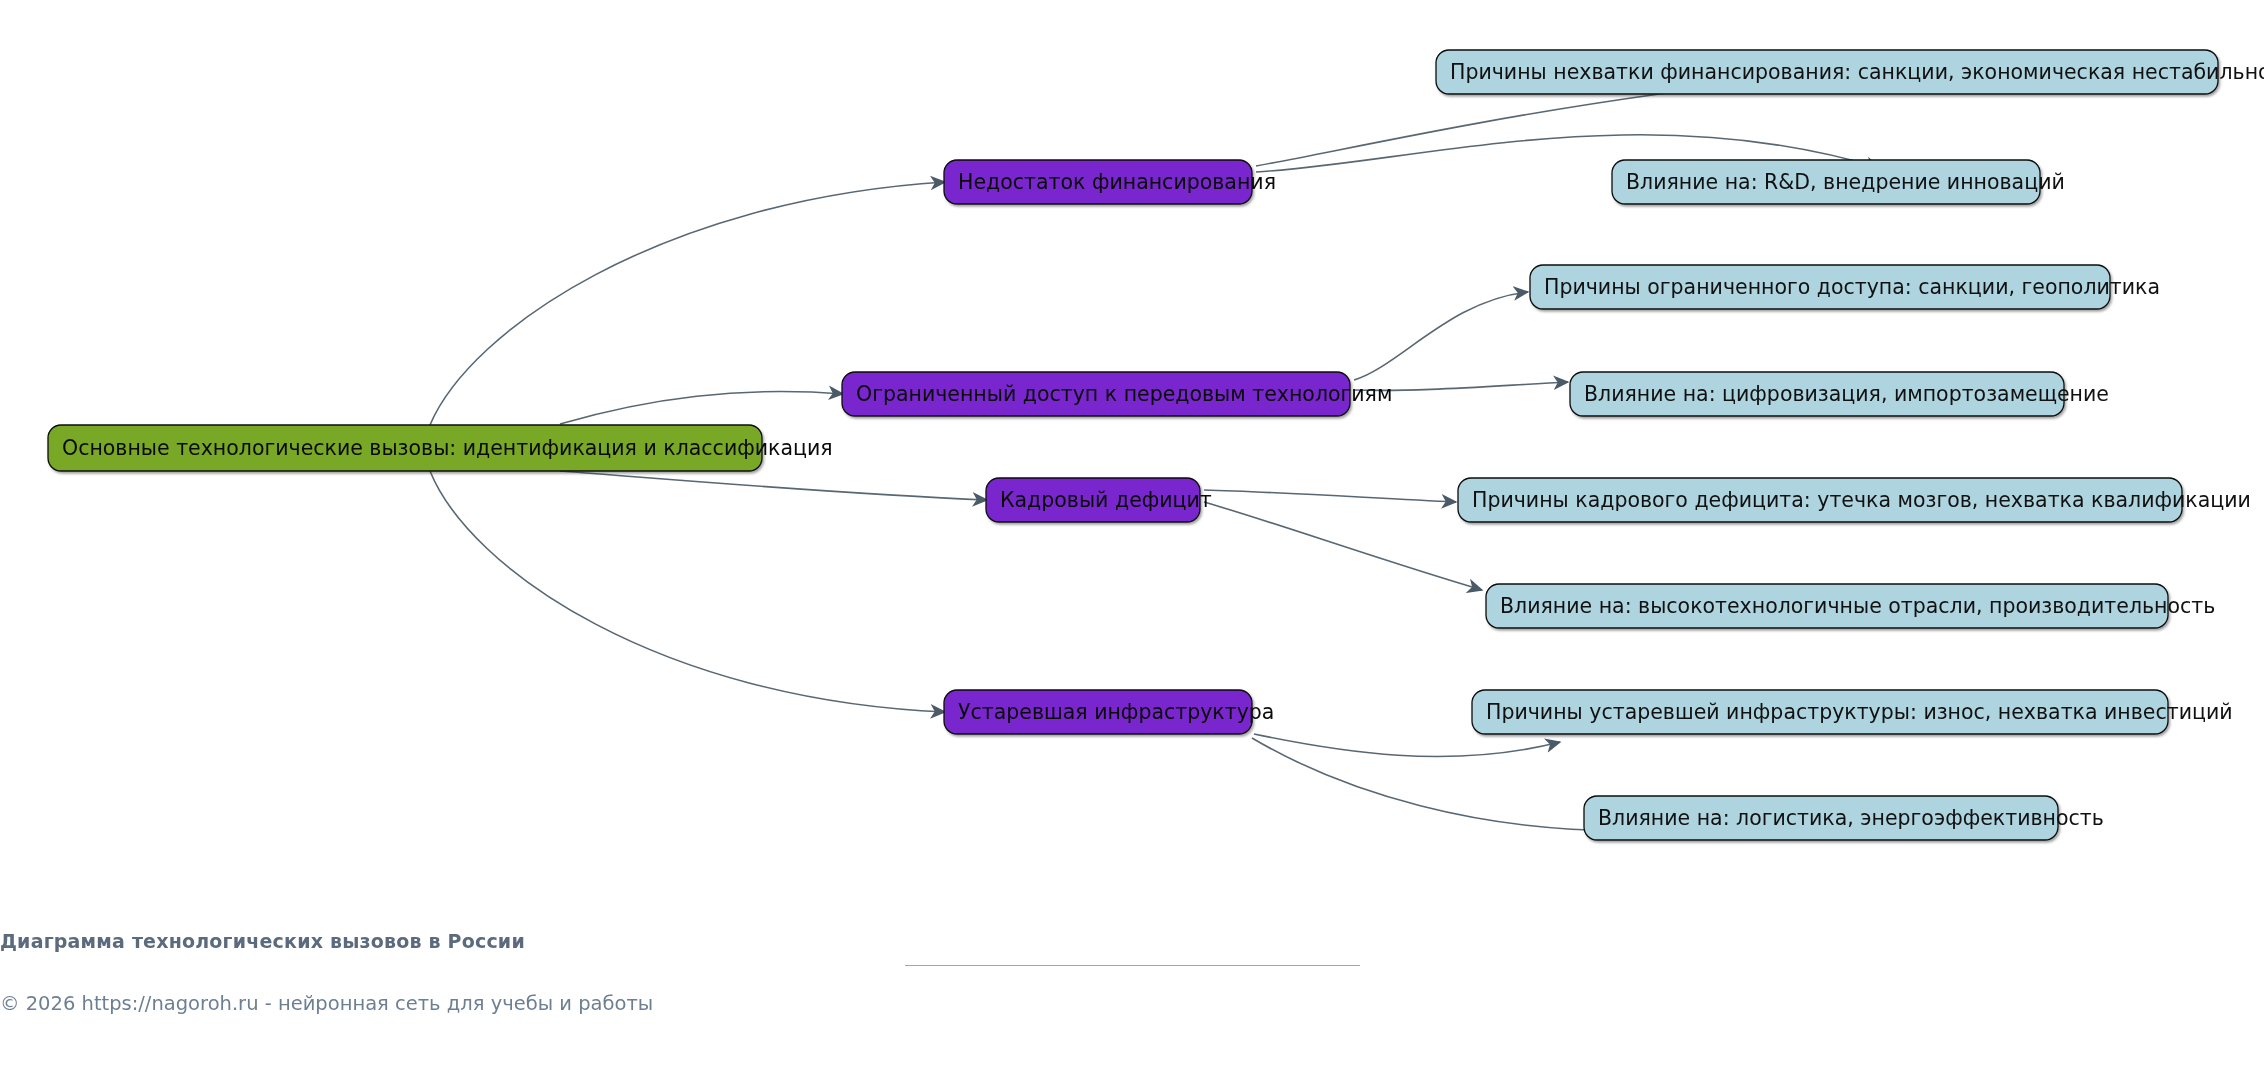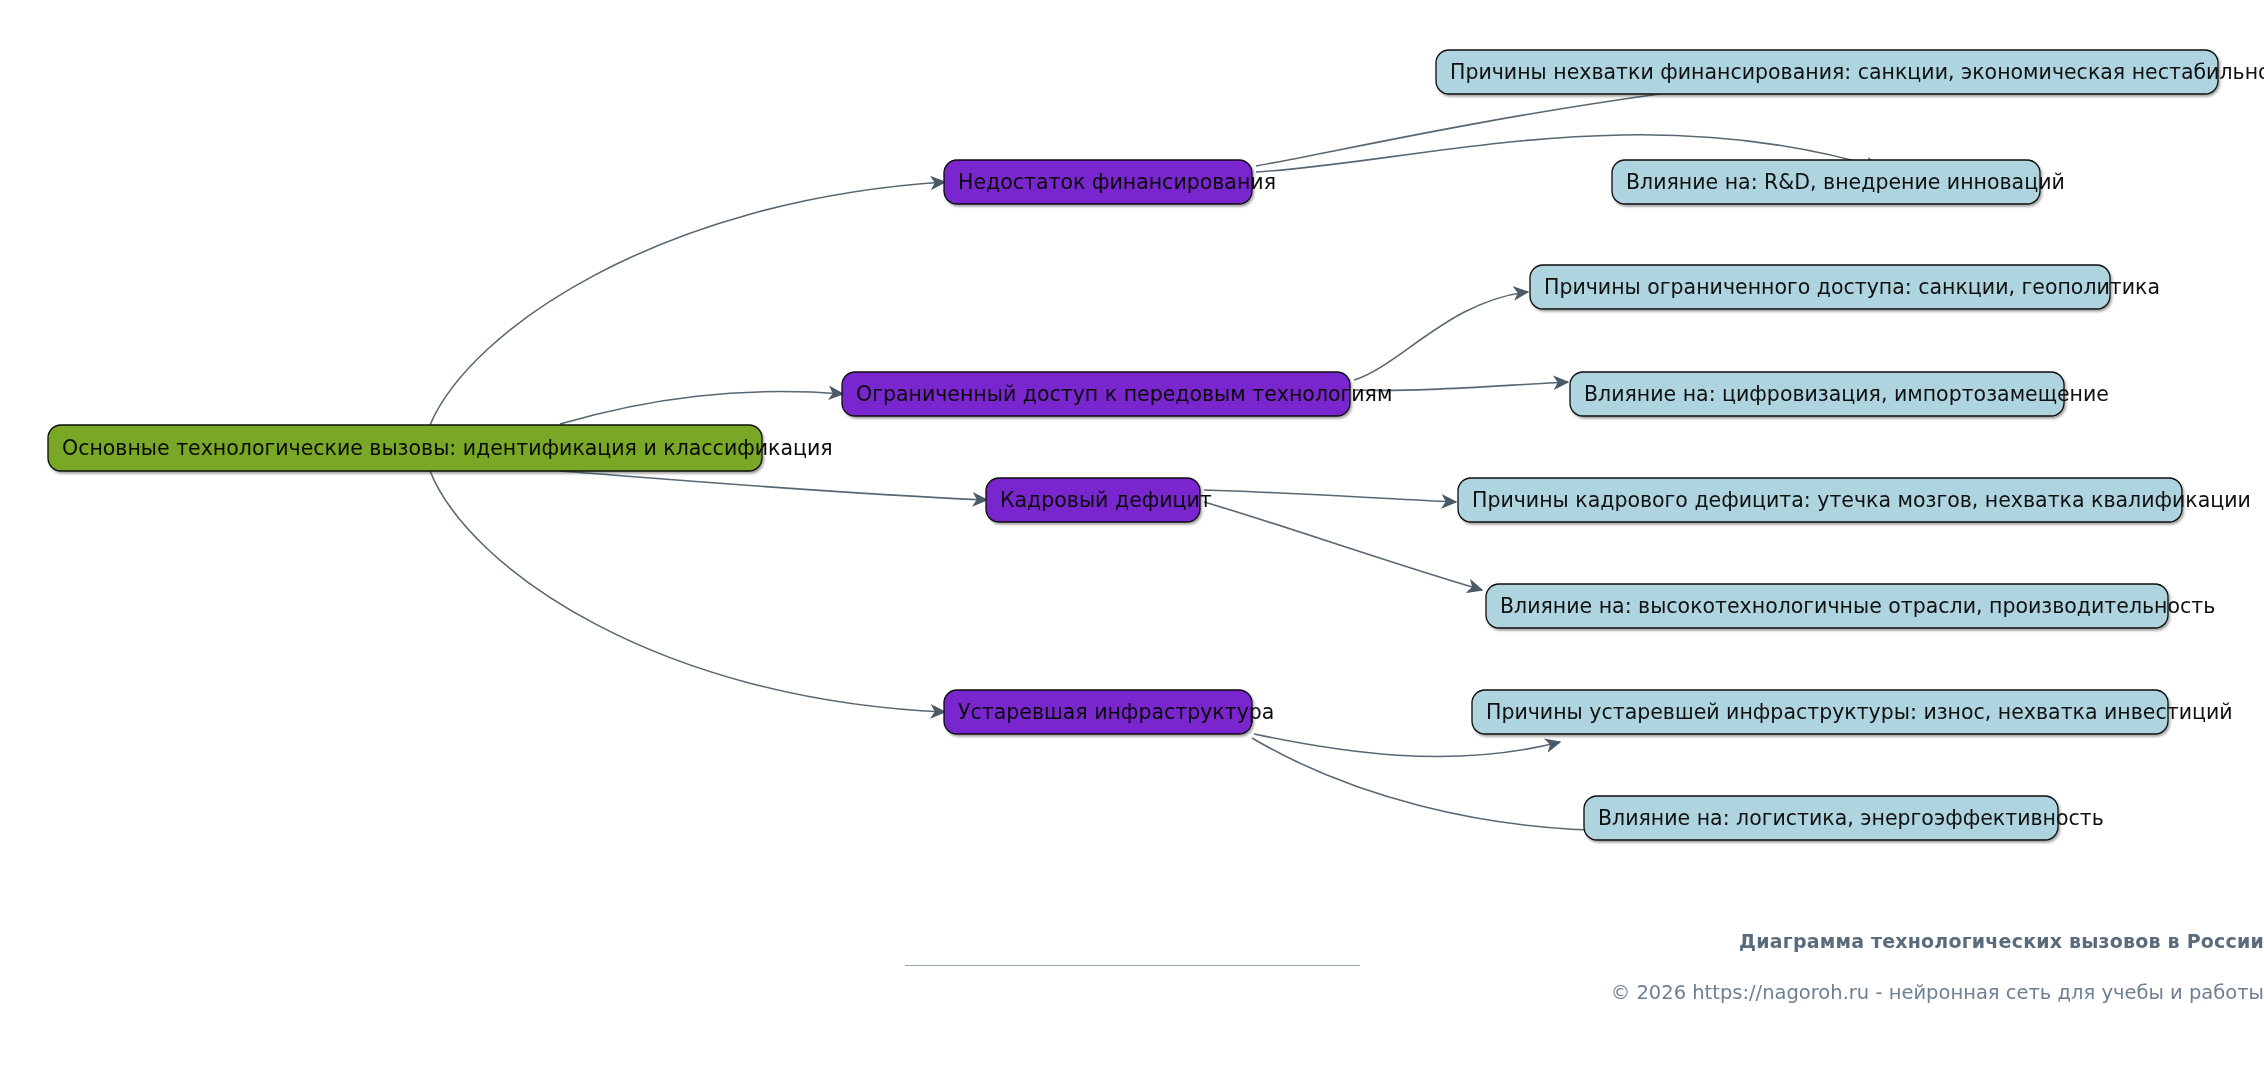--- a/index.html
+++ b/index.html
@@ -45,37 +45,37 @@
   }
   .node-root .node-label,
   .node-level1 .node-label { fill: #0a0a0a; }
   .node-level2 .node-label { fill: #111111; }
 
   .footer {
     position: absolute;
     left: 0;
     right: 0;
     top: 930px;
-    text-align: right;
+    text-align: left;
   }
   .footer-title {
     font-family: "DejaVu Sans", "Liberation Sans", sans-serif;
     font-size: 19px;
     font-weight: bold;
     color: #5a6b7d;
     letter-spacing: 0.2px;
   }
   .footer-rule {
     width: 455px;
     height: 0;
     margin: 13px auto 0 auto;
     border-top: 1.5px solid #9aa7b4;
   }
   .footer-copy {
-    margin-top: 15px;
+    margin-top: 26px;
     font-family: "DejaVu Sans", "Liberation Sans", sans-serif;
     font-size: 19.5px;
     color: #6d7f92;
   }
 </style>
 </head>
 <body>
 
 <div id="diagram-root">
   <svg class="mindmap" viewBox="0 0 2264 1083" xmlns="http://www.w3.org/2000/svg">

